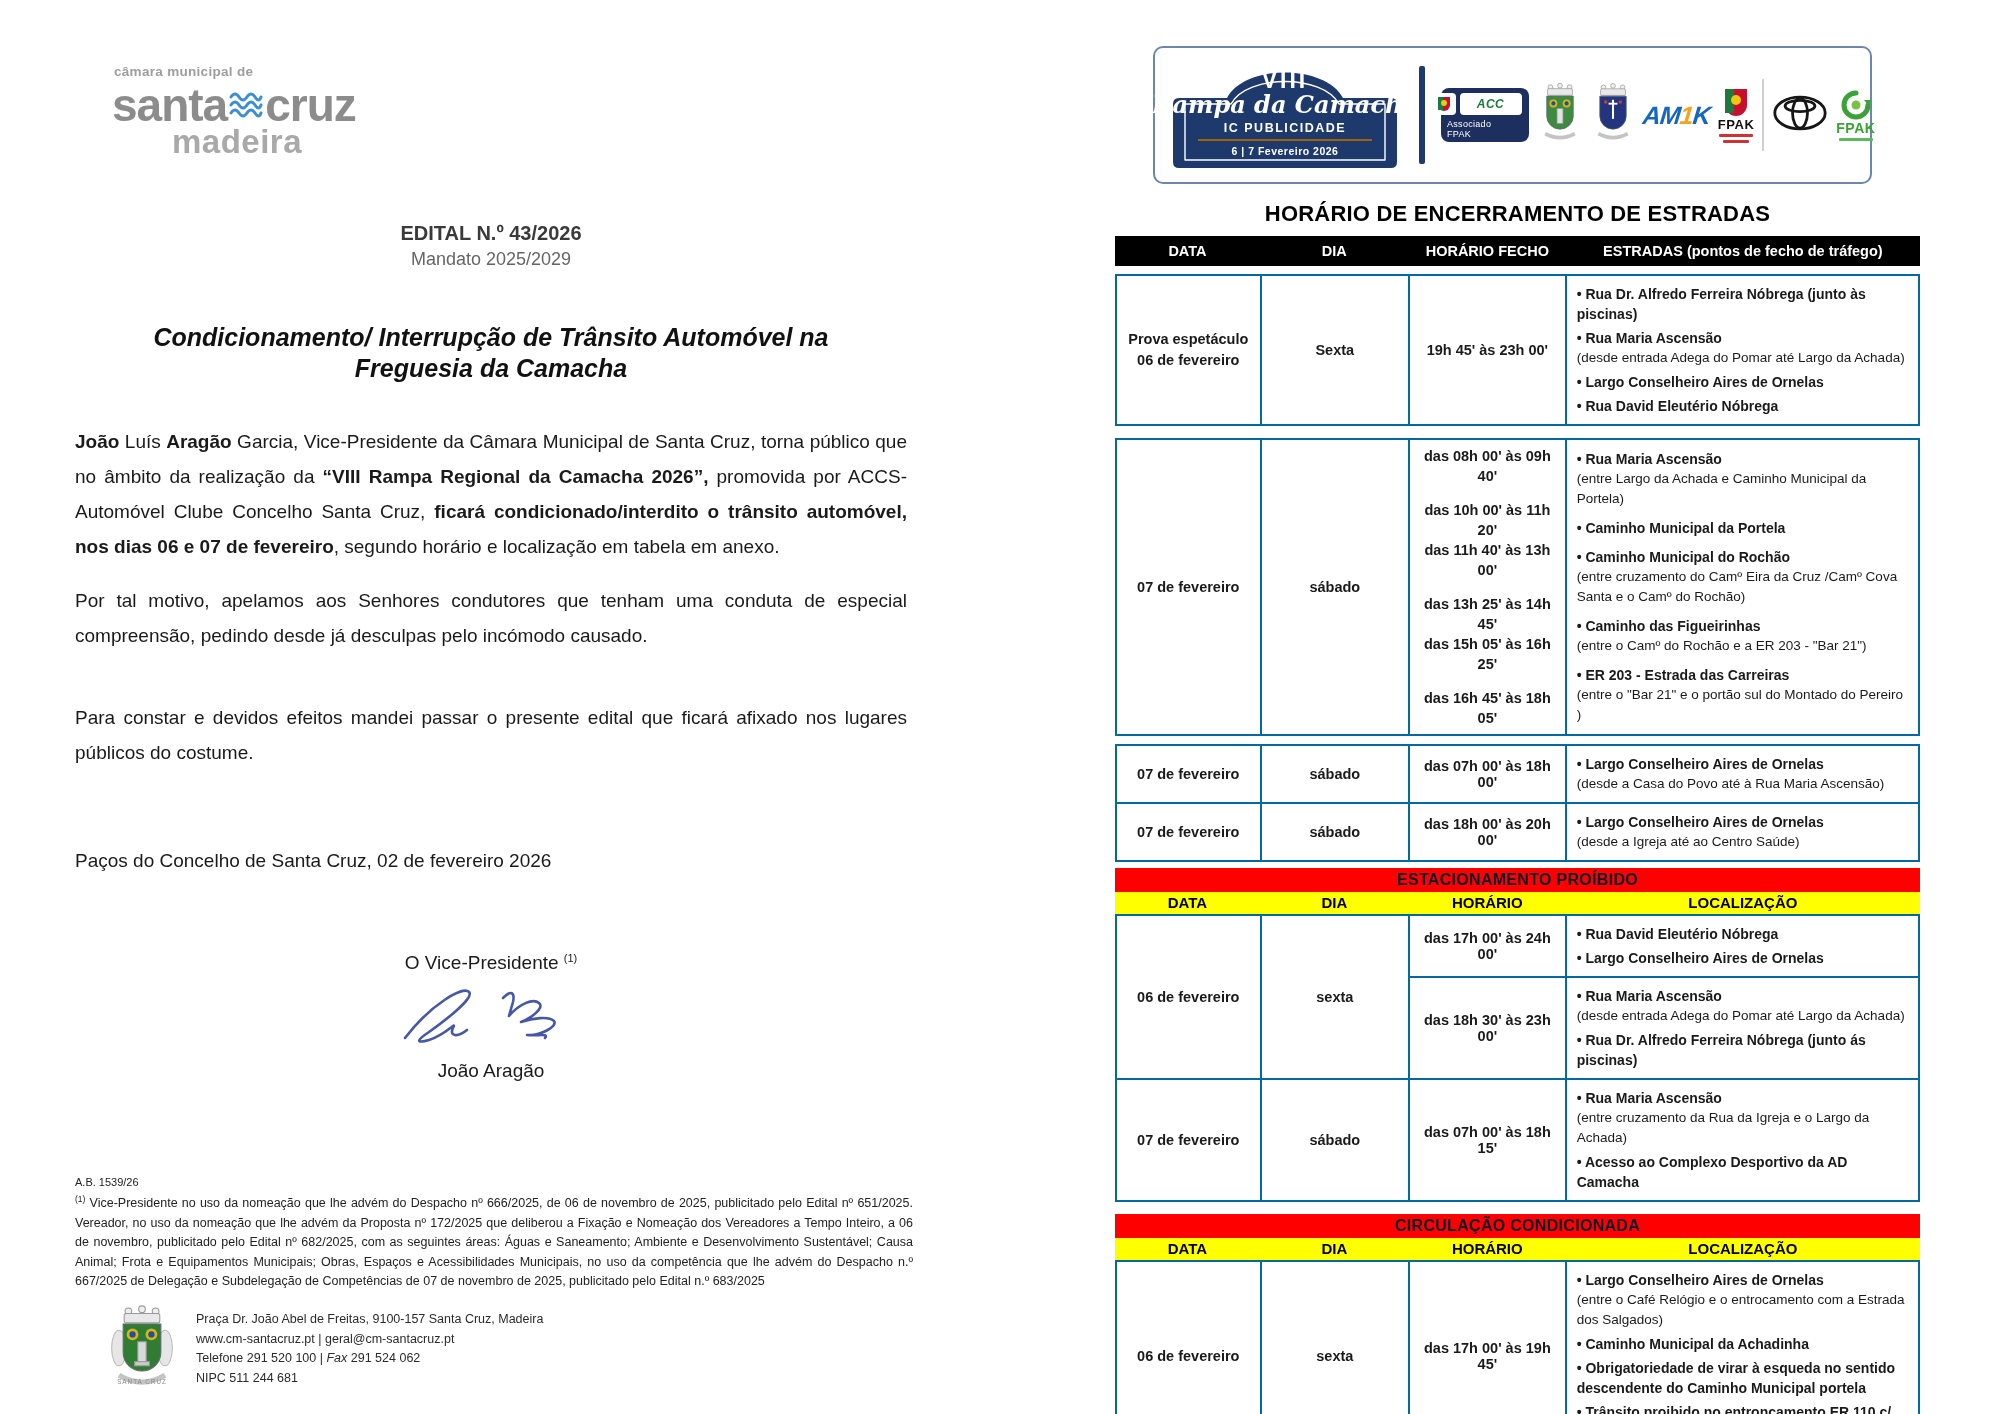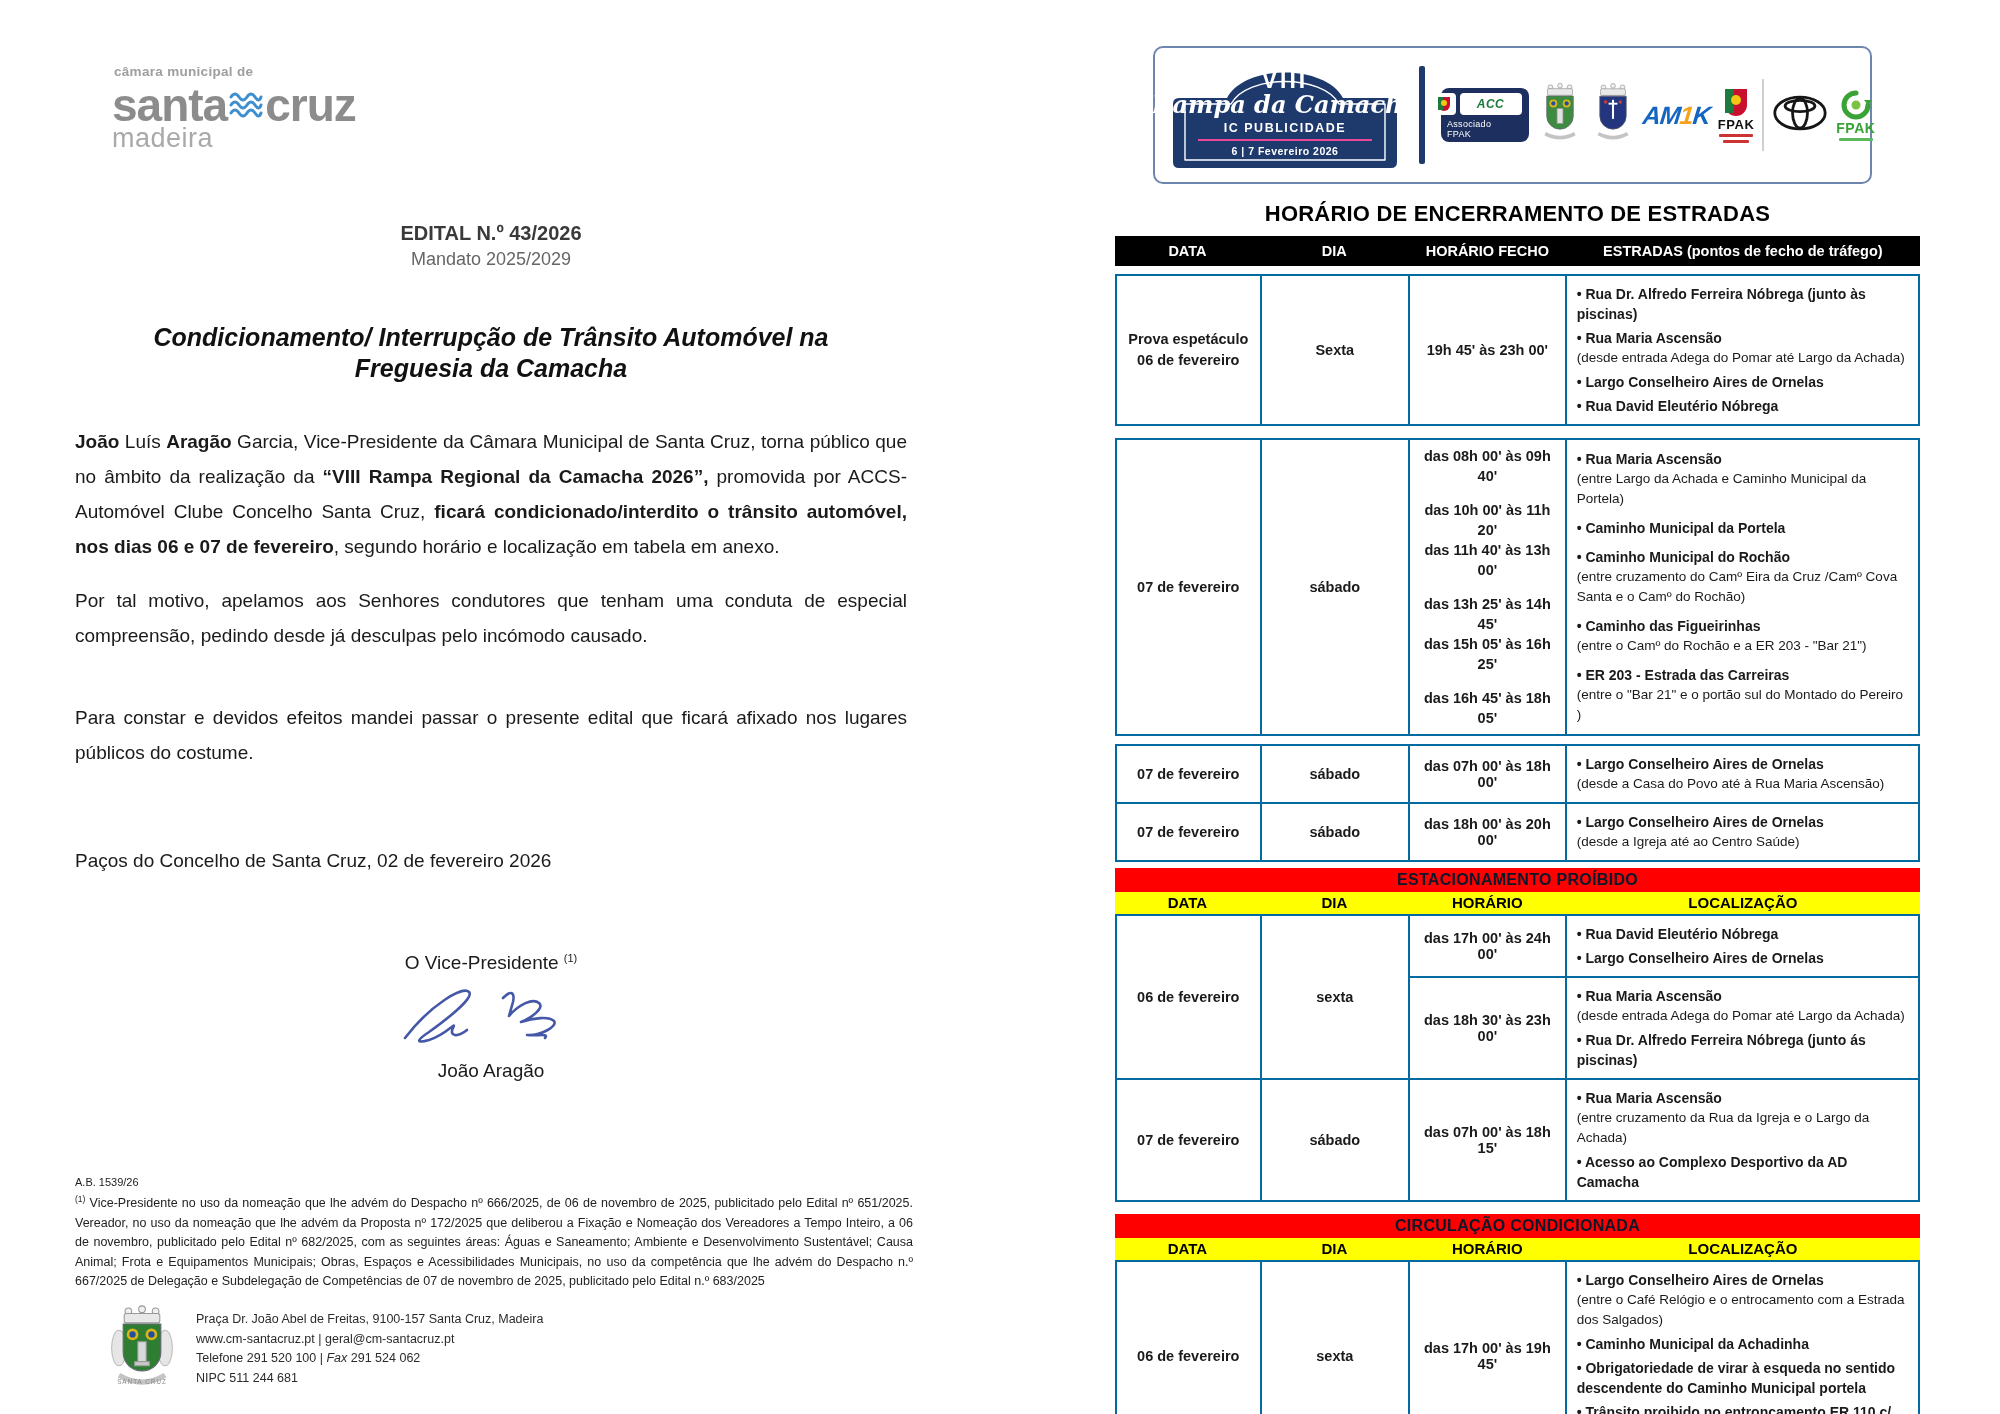--- a/index.html
+++ b/index.html
@@ -9,21 +9,21 @@
     font-family:"Liberation Sans", sans-serif; color:#1a1a1a; overflow:hidden;
     margin:0 auto;
   }
 
   
   .logo-block { position:absolute; left:112px; top:64px; width:250px; }
   .logo-top { font-size:13.5px; font-weight:bold; color:#9e9e9e; letter-spacing:.3px; margin-left:2px; }
   .logo-main { display:flex; align-items:center; margin-top:2px; }
   .logo-word { font-size:46px; font-weight:bold; color:#8c8c8c; letter-spacing:-1px; line-height:48px; }
   .logo-waves { margin:4px 2px 0 2px; }
-  .logo-sub { font-size:27px; color:#a9a9a9; text-align:left; margin-top:-6px; letter-spacing:.5px; }
+  .logo-sub { font-size:33px; color:#a9a9a9; text-align:center; margin-top:-6px; letter-spacing:.5px;font-weight:bold; }
 
   .edital-head { position:absolute; left:75px; top:222px; width:832px; text-align:center; }
   .edital-no { font-size:20px; font-weight:bold; color:#3a3a3a; }
   .mandato { font-size:18px; color:#666; margin-top:4px; }
 
   .doc-title { position:absolute; left:130px; top:322px; width:722px; text-align:center;
     font-size:25px; font-weight:bold; color:#111; line-height:31px;font-style:italic; }
 
   .body-text { position:absolute; left:75px; top:424px; width:832px; font-size:19px;
     line-height:35px; text-align:justify; color:#1a1a1a; }
@@ -51,21 +51,21 @@
   .banner { margin-left:38px; width:719px; height:138px; border:2px solid #6d86ae; border-radius:10px;
     display:flex; align-items:center; padding:0 12px 0 14px; background:#fff; }
   .plate { position:relative; width:232px; height:114px; flex:0 0 auto; }
   .plate svg { position:absolute; left:0; top:0; }
   .plate-text { position:relative; width:100%; height:100%; display:flex; flex-direction:column;
     align-items:center; color:#fff; padding-top:11px; }
   .plate-roman { font-size:23px; font-weight:bold; letter-spacing:3px; line-height:22px; }
   .plate-name { font-family:"DejaVu Serif", serif; font-style:italic; font-weight:bold; font-size:24px;
     line-height:26px; margin-top:1px; white-space:nowrap; }
   .plate-sub { font-size:12.5px; font-weight:bold; letter-spacing:1.5px; margin-top:3px;
-    border-bottom:2px solid #ec4899; padding:0 26px 4px 26px; }
+    border-bottom:2px solid #a16207; padding:0 26px 4px 26px; }
   .plate-dates { font-size:10.5px; font-weight:bold; margin-top:4px; letter-spacing:.5px; }
 
   .banner-divider { width:6px; height:98px; background:#1e3a6d; border-radius:2px; margin:0 16px 0 18px; flex:0 0 auto; }
   .sponsors { flex:1; display:flex; align-items:center; justify-content:space-between; gap:8px; }
   .sp { display:flex; flex-direction:column; align-items:center; }
 
   .sp-assoc { width:88px; height:54px; background:#1c2f5e; border-radius:8px; padding:5px 23px 4px 6px;
     display:flex; flex-direction:column; align-items:center; flex:0 0 auto; }
   .sp-assoc-row { display:flex; gap:4px; align-items:center; }
   .assoc-shield-box { width:24px; height:22px; background:#fff; border-radius:4px; display:flex; align-items:center; justify-content:center; }

